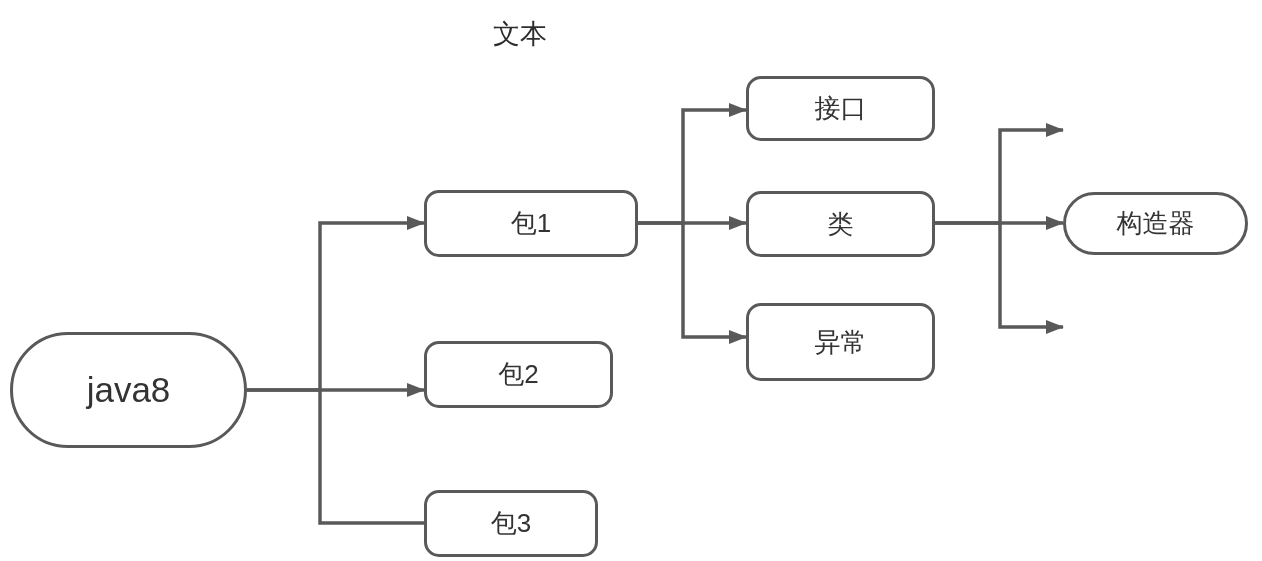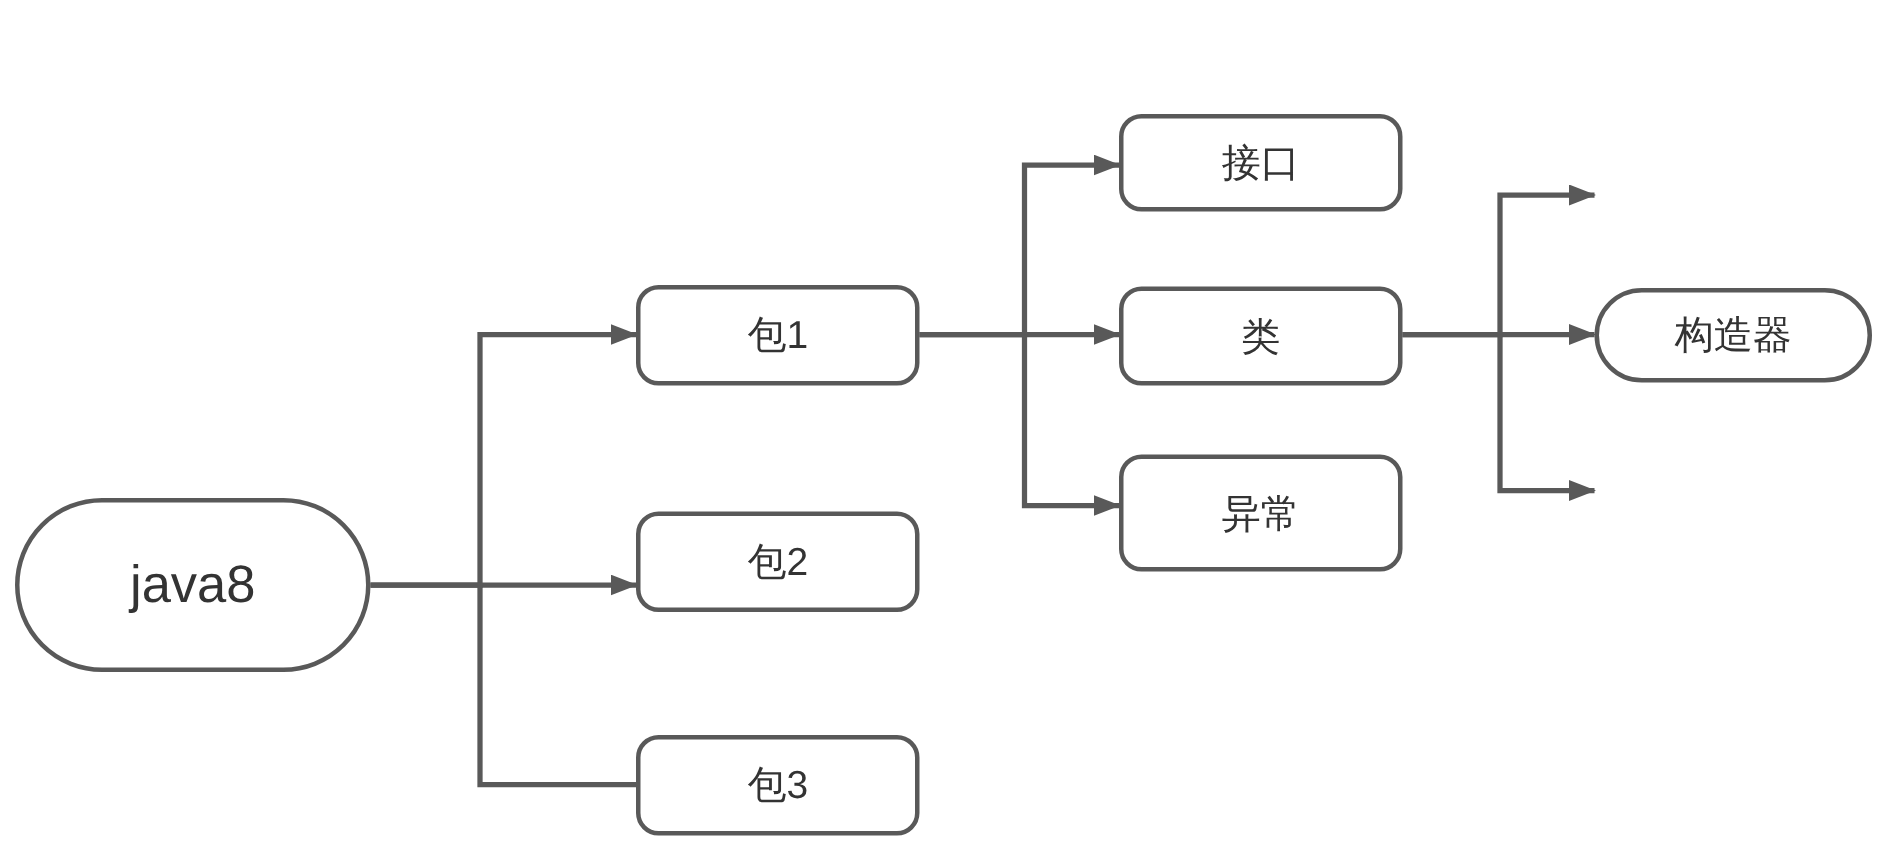--- a/index.html
+++ b/index.html
@@ -42,23 +42,23 @@
   .diagram-label {
     position: absolute;
     left: 455px;
     top: 16px;
     width: 130px;
     text-align: center;
     font-size: 27px;
     color: #2d2d2d;
   }
   .node-java8 { left: 10px;   top: 332px; width: 237px; height: 116px; font-size: 35px; }
-  .node-pkg1  { left: 424px;  top: 190px; width: 189px; height: 67px; }
+  .node-pkg1  { left: 424px;  top: 190px; width: 214px; height: 67px; }
   .node-pkg2  { left: 424px;  top: 341px; width: 189px; height: 67px; align-items: center; }
-  .node-pkg3  { left: 424px;  top: 490px; width: 189px; height: 67px; }
+  .node-pkg3  { left: 424px;  top: 490px; width: 174px; height: 67px; }
   .node-interface { left: 746px; top: 76px;  width: 189px; height: 65px; }
   .node-class     { left: 746px; top: 191px; width: 189px; height: 66px; }
   .node-exception { left: 746px; top: 303px; width: 189px; height: 78px; }
   .node-field       { left: 1063px; top: 98px;  width: 185px; height: 65px; }
   .node-constructor { left: 1063px; top: 192px; width: 185px; height: 63px; }
   .node-method      { left: 1063px; top: 295px; width: 185px; height: 63px; }
 </style>
 </head>
 <body>
 
@@ -77,20 +77,21 @@
 
     <path d="M613,223 H683 V110 H746" marker-end="url(#arrow)"></path>
     <path d="M613,223 H746" marker-end="url(#arrow)"></path>
     <path d="M683,223 V337 H746" marker-end="url(#arrow)"></path>
 
     <path d="M935,223 H1000 V130 H1063" marker-end="url(#arrow)"></path>
     <path d="M935,223 H1063" marker-end="url(#arrow)"></path>
     <path d="M1000,223 V327 H1063" marker-end="url(#arrow)"></path>
   </svg>
 
+  <div class="diagram-label">文本</div>
 
   <div class="node stadium node-java8">
     <span>java8</span>
   </div>
 
   <div class="node rect node-pkg1">
     <span>包1</span>
   </div>
 
   <div class="node rect node-pkg2">

